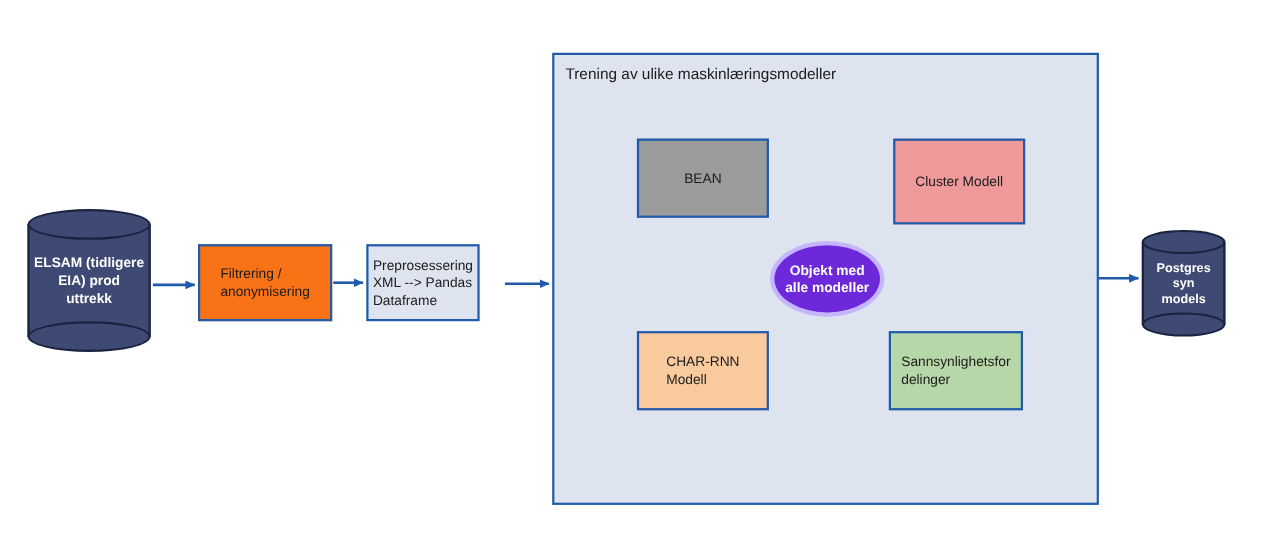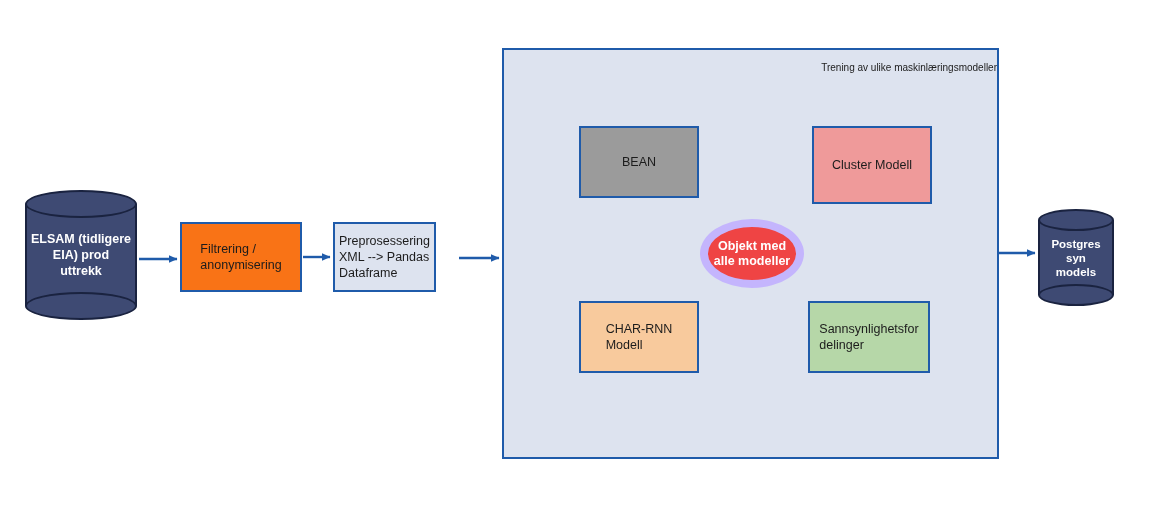--- a/index.html
+++ b/index.html
@@ -33,25 +33,25 @@
     position: absolute;
     left: 502px;
     top: 48px;
     width: 497px;
     height: 411px;
     background: #dde3ef;
     border: 2px solid #1f5baa;
   }
   .group-title {
     position: absolute;
-    left: 0;
+    left: 10px;
     right: 0;
     top: 10px;
-    text-align: right;
-    font-size: 10px;
+    text-align: left;
+    font-size: 14px;
     color: #1c1c1c;
     line-height: 15px;
   }
 
   
   .node-box {
     position: absolute;
     border: 2px solid #1f5baa;
     display: flex;
     align-items: center;
@@ -143,22 +143,22 @@
   #cyl-postgres .cyl-top,
   #cyl-postgres .cyl-bottom { height: 22px; }
   #cyl-postgres .cyl-body { top: 11px; height: calc(100% - 22px); }
   #cyl-postgres .cyl-label { font-size: 11.5px; line-height: 14px; }
 
   
   #ellipse-objekt {
     position: absolute;
     left: 700px; top: 219px;
     width: 104px; height: 69px;
-    background: #ef4444;
-    border: 8px solid #c4b5fd;
+    background: #6d28d9;
+    border: 4px solid #c4b5fd;
     border-radius: 50%;
     display: flex;
     align-items: center;
     justify-content: center;
     text-align: center;
     color: #ffffff;
     font-size: 12.5px;
     line-height: 15px;
     font-weight: bold;
     white-space: pre-line;

